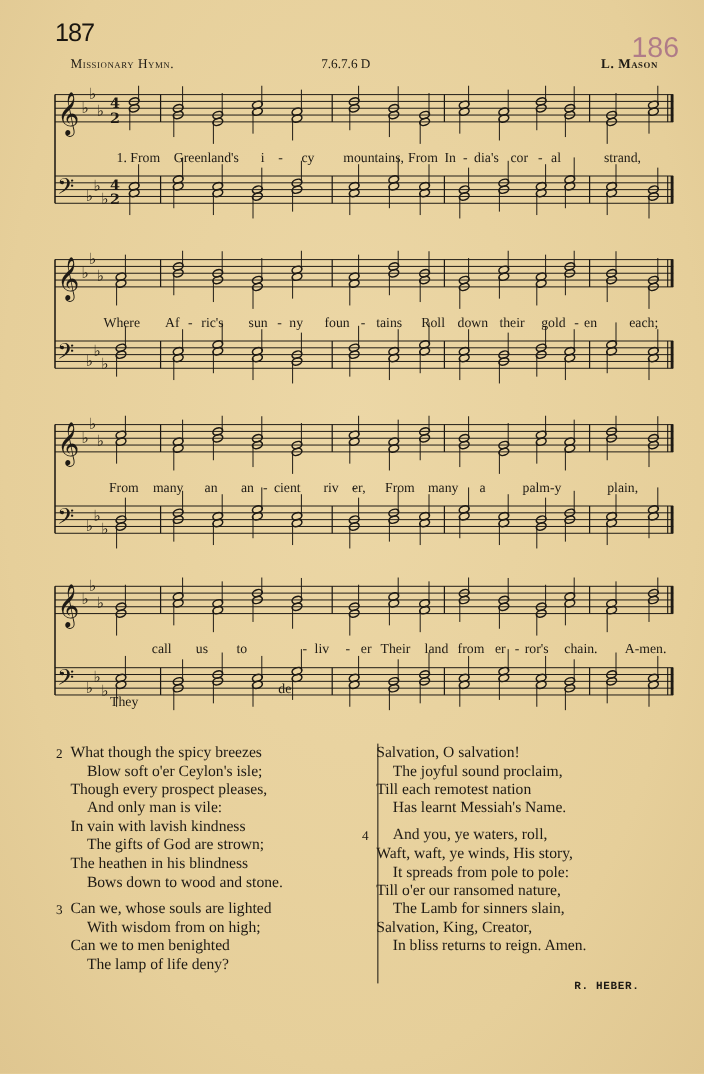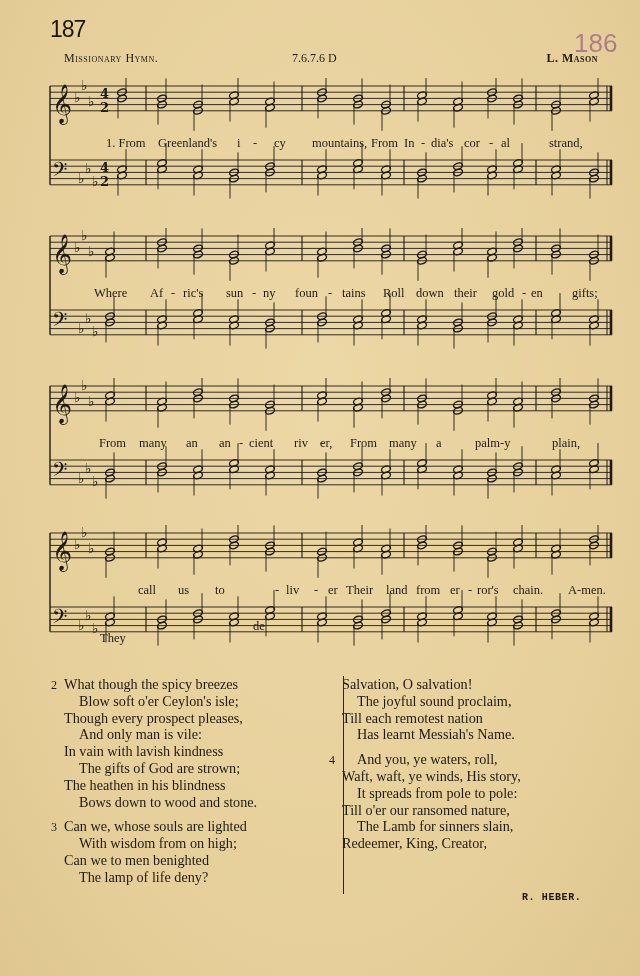--- a/index.html
+++ b/index.html
@@ -389,21 +389,21 @@
         <span style="left: 217px;">ny</span>
         <span style="left: 249px;">foun</span>
         <span style="left: 282px;">-</span>
         <span style="left: 296px;">tains</span>
         <span style="left: 337px;">Roll</span>
         <span style="left: 370px;">down</span>
         <span style="left: 408px;">their</span>
         <span style="left: 446px;">gold</span>
         <span style="left: 476px;">-</span>
         <span style="left: 485px;">en</span>
-        <span style="left: 526px;">gifts;</span>
+        <span style="left: 526px;">each;</span>
       </div>
     </div>
   <div class="system" style="top:378px;">
       <div>
         <svg xmlns="http://www.w3.org/2000/svg" width="568" height="140" viewBox="0 0 568 140">
           <line x1="4" y1="8" x2="566" y2="8" stroke="#1e1a14" stroke-width="0.9"></line>
           <line x1="4" y1="14.2" x2="566" y2="14.2" stroke="#1e1a14" stroke-width="0.9"></line>
           <line x1="4" y1="20.4" x2="566" y2="20.4" stroke="#1e1a14" stroke-width="0.9"></line>
           <line x1="4" y1="26.6" x2="566" y2="26.6" stroke="#1e1a14" stroke-width="0.9"></line>
           <line x1="4" y1="32.8" x2="566" y2="32.8" stroke="#1e1a14" stroke-width="0.9"></line>
@@ -761,19 +761,20 @@
           <div class="line">Till each remotest nation</div>
           <div class="line indent">Has learnt Messiah's Name.</div>
         </div>
         <div class="stanza">
           <span class="num">4</span>
           <div class="line indent">And you, ye waters, roll,</div>
           <div class="line">Waft, waft, ye winds, His story,</div>
           <div class="line indent">It spreads from pole to pole:</div>
           <div class="line">Till o'er our ransomed nature,</div>
           <div class="line indent">The Lamb for sinners slain,</div>
-          <div class="line">Redeemer, King, Creator,</div>
+          <div class="line">Salvation, King, Creator,</div>
+          <div class="line indent">In bliss returns to reign.   Amen.</div>
         </div>
       </div>
   </div>
   <div class="col-divider"></div>
   <div class="author">R. HEBER.</div>
 </div>
 
 </body></html>

